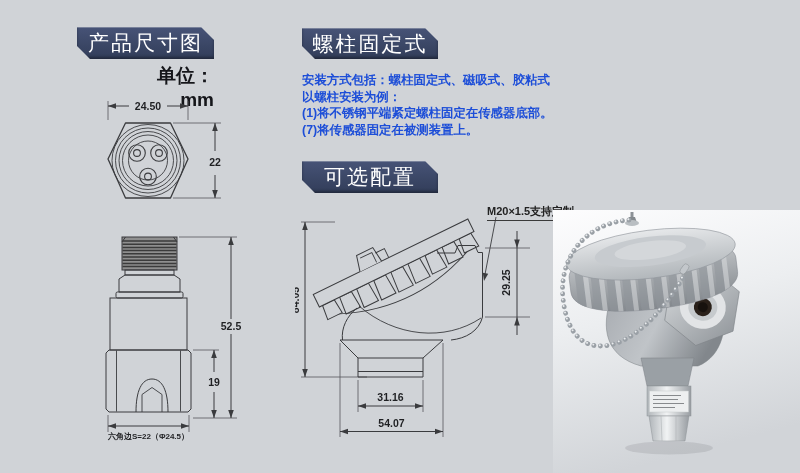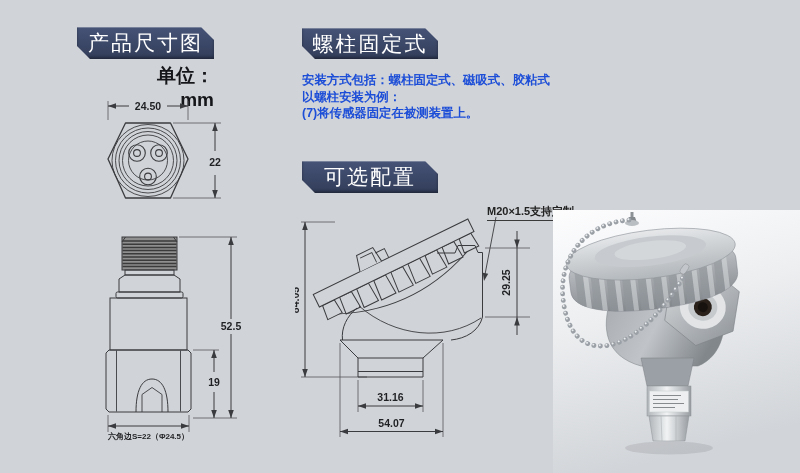--- a/index.html
+++ b/index.html
@@ -34,20 +34,21 @@
   </div>
   <div class="banner" style="left:302px;top:161px;width:136px;height:32px;">
     <span>可选配置</span>
   </div>
 
   <div id="unit-label">单位：mm</div>
 
   <div id="install-text">
     <div>安装方式包括：螺柱固定式、磁吸式、胶粘式</div>
     <div>以螺柱安装为例：</div>
+    <div>(1)将不锈钢平端紧定螺柱固定在传感器底部。</div>
     <div>(7)将传感器固定在被测装置上。</div>
   </div>
 
   <svg class="drawing" style="left:90px;top:95px;" width="175" height="115" viewBox="0 0 175 115">
     <g stroke="#3a3b3e" fill="none" stroke-width="1">
 
       <path d="M18,6 V25 M98,6 V25" stroke-width="0.8" stroke="#55565a"></path>
       <path d="M18,11 H39 M77,11 H98"></path>
       <path d="M18,11 l8,-2.8 v5.6 z M98,11 l-8,-2.8 v5.6 z" fill="#3a3b3e" stroke="none"></path>
 

